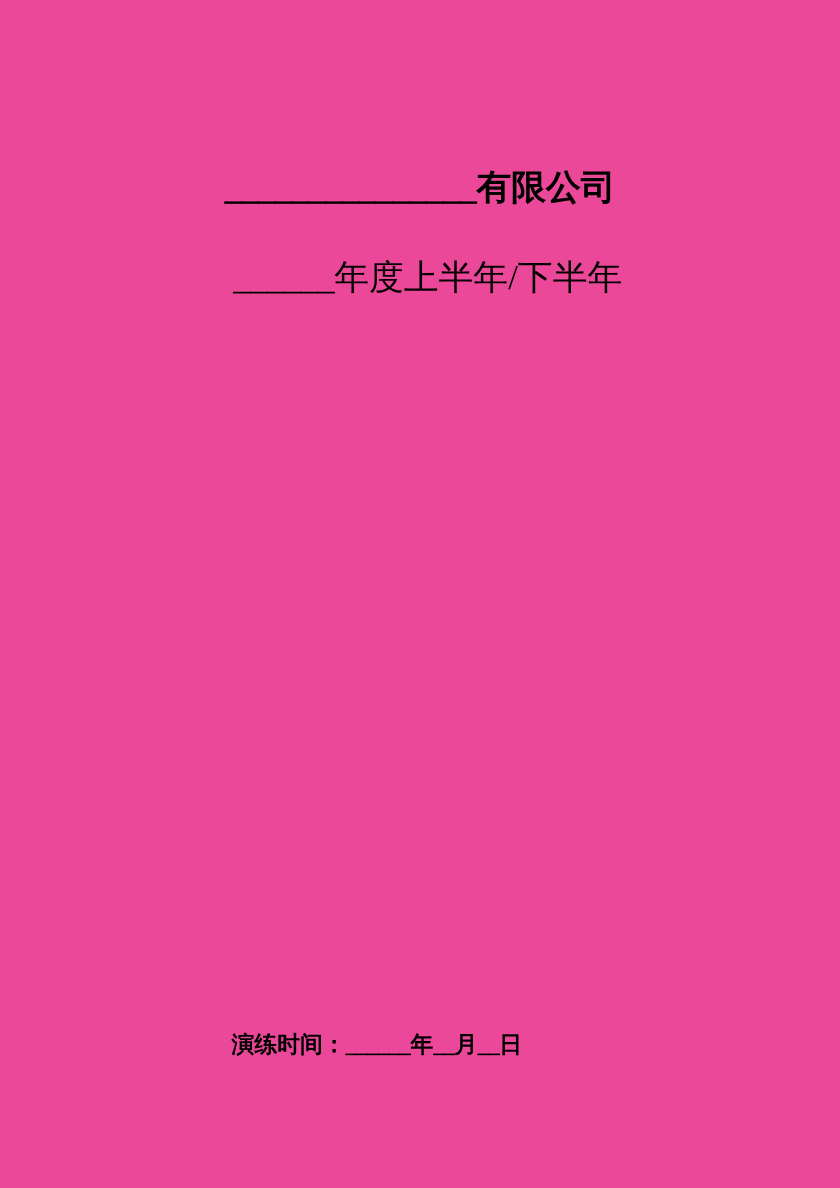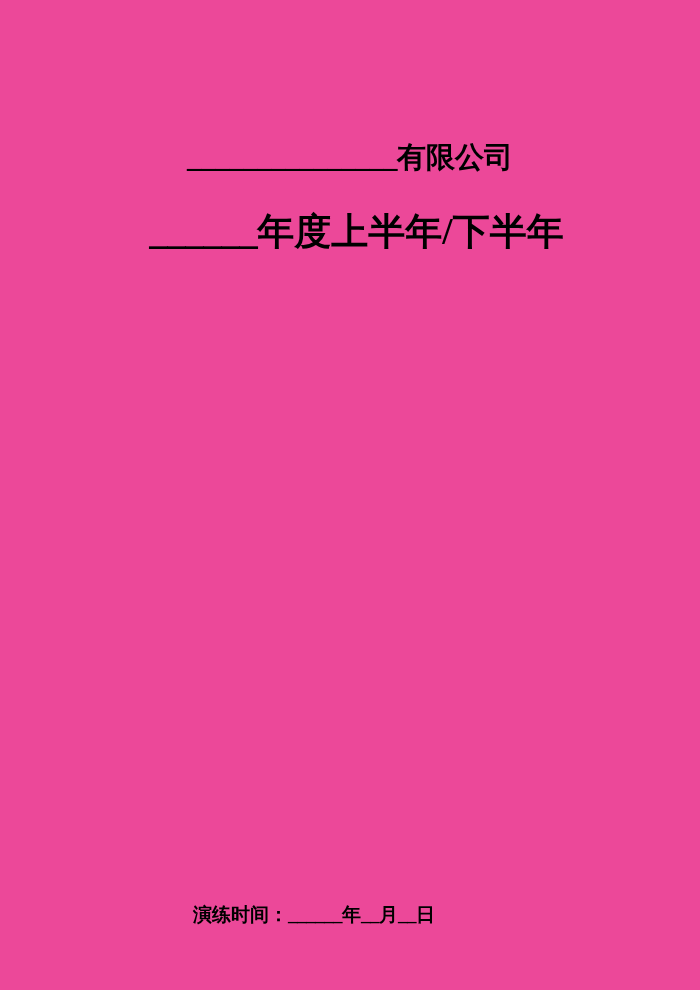--- a/index.html
+++ b/index.html
@@ -28,29 +28,29 @@
     font-size: 29px;
     line-height: 38px;
     font-weight: bold;
     white-space: nowrap;
   }
   .line-gap {
     height: 37px;
   }
   .title-block {
     margin: 0;
-    font-size: 37px;
+    font-size: 29px;
     line-height: 38px;
-    font-weight: bold;
+    font-weight: normal;
     white-space: nowrap;
     padding-left: 13px;
   }
   .footer-line {
     position: absolute;
-    top: 902px;
+    top: 859px;
     left: 0;
     width: 628px;
     margin: 0;
     text-align: center;
     font-size: 19px;
     line-height: 26px;
     font-weight: bold;
     white-space: nowrap;
     font-family: Liberation Serif, serif;
   }

